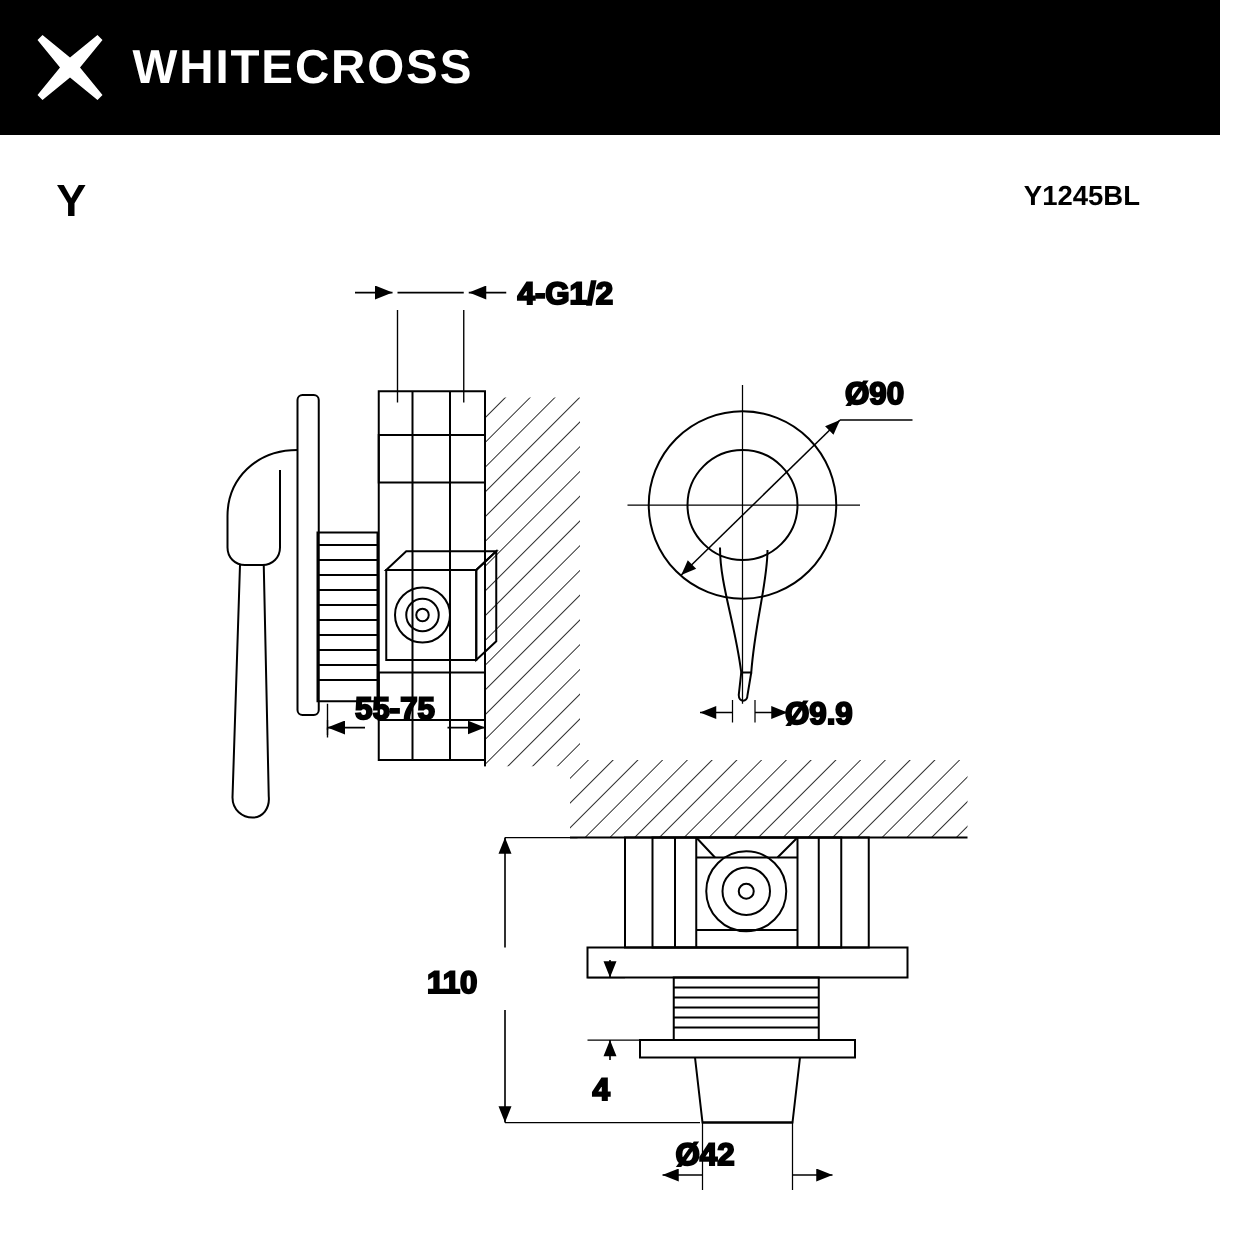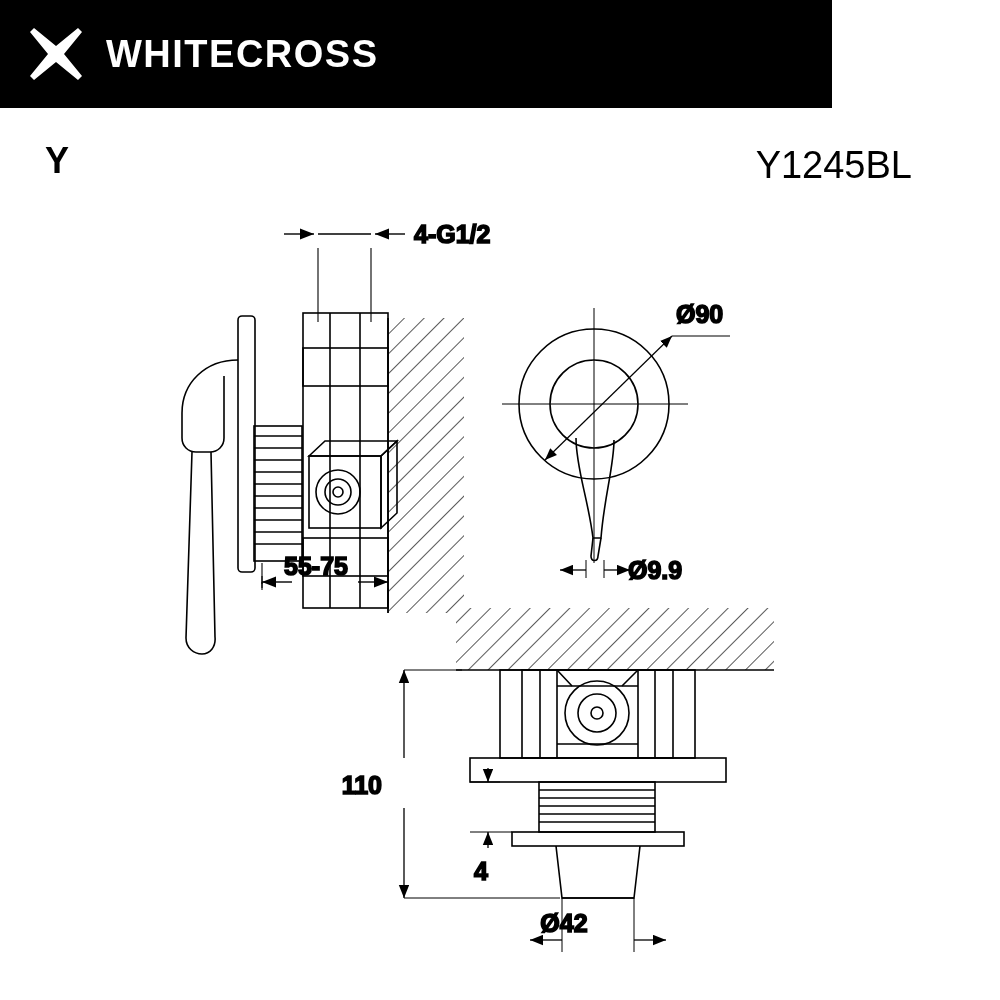--- a/index.html
+++ b/index.html
@@ -13,21 +13,21 @@
     font-family: "Liberation Sans", sans-serif;
     color: #000000;
     overflow: hidden;
     position: relative;
   }
 
   
   .header-bar {
     position: absolute;
     left: 0; top: 0;
-    width: 832px;
+    width: 976px;
     height: 108px;
     background: #000000;
     display: flex;
     align-items: center;
     padding-left: 26px;
     box-sizing: border-box;
   }
   .brand-logo {
     width: 60px;
     height: 60px;
@@ -48,22 +48,22 @@
     left: 45px;
     top: 140px;
     font-size: 36px;
     font-weight: bold;
     color: #000000;
   }
   .model-code {
     position: absolute;
     right: 88px;
     top: 144px;
-    font-size: 38px;
-    font-weight: normal;
+    font-size: 22px;
+    font-weight: bold;
     color: #000000;
     text-align: center;
   }
 
   
   .drawing {
     position: absolute;
     left: 0;
     top: 108px;
     width: 803px;

